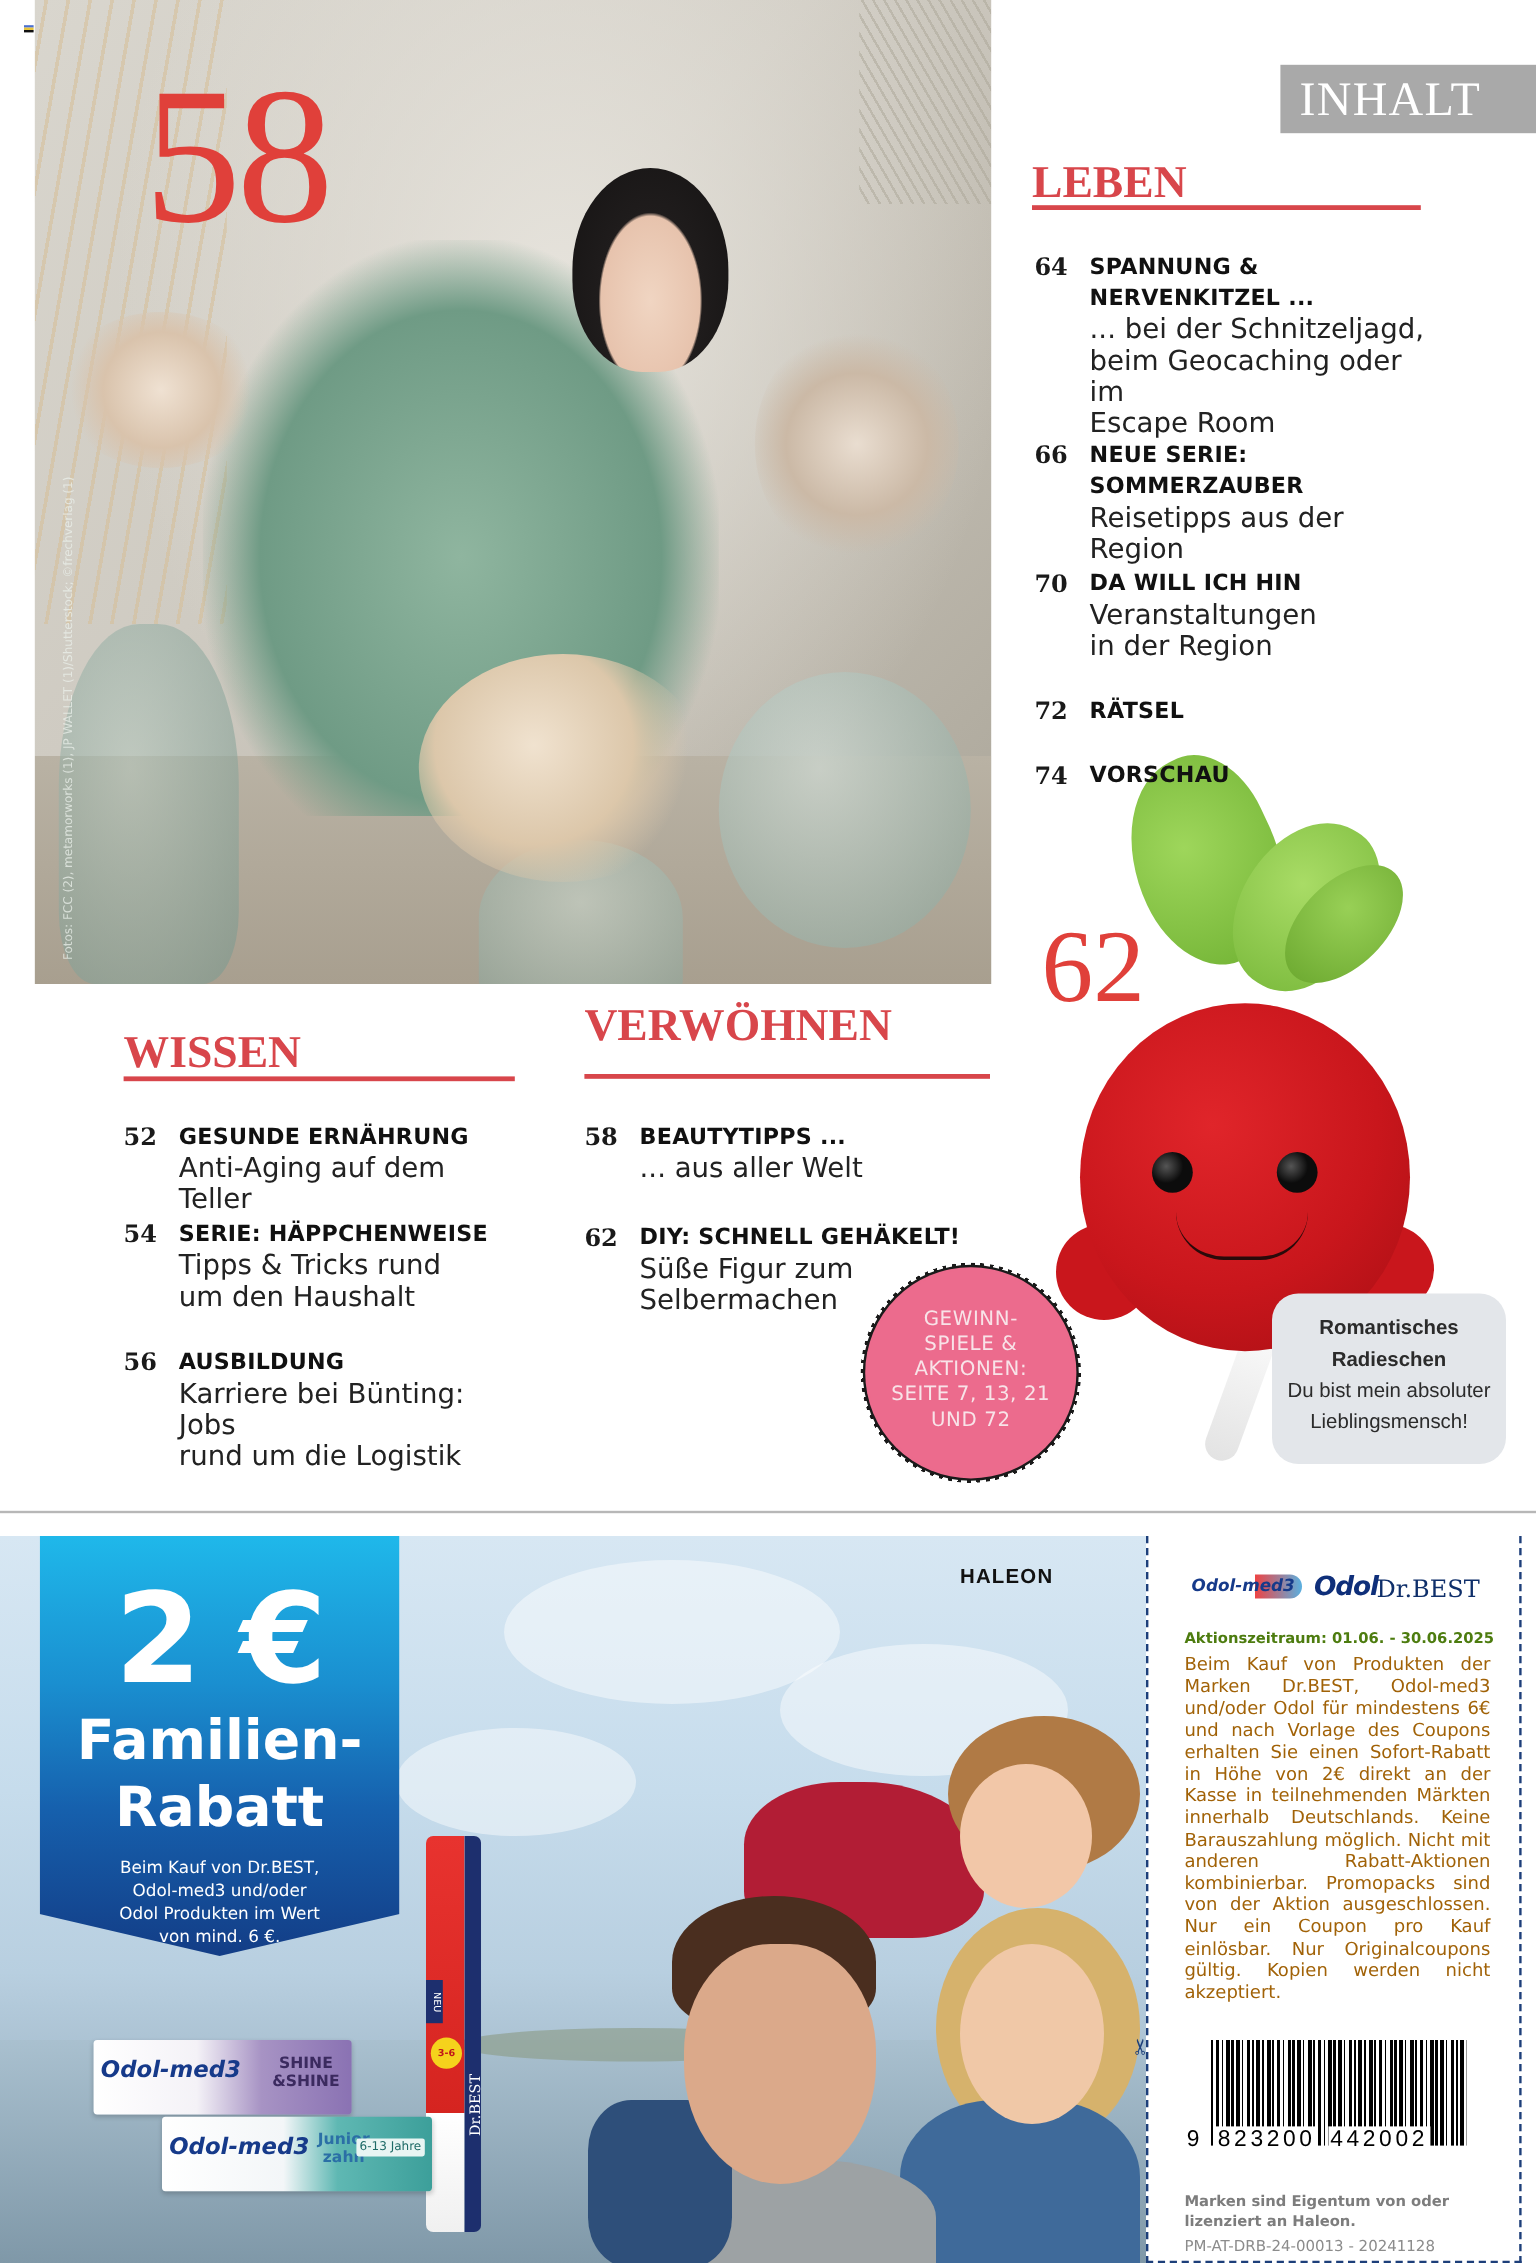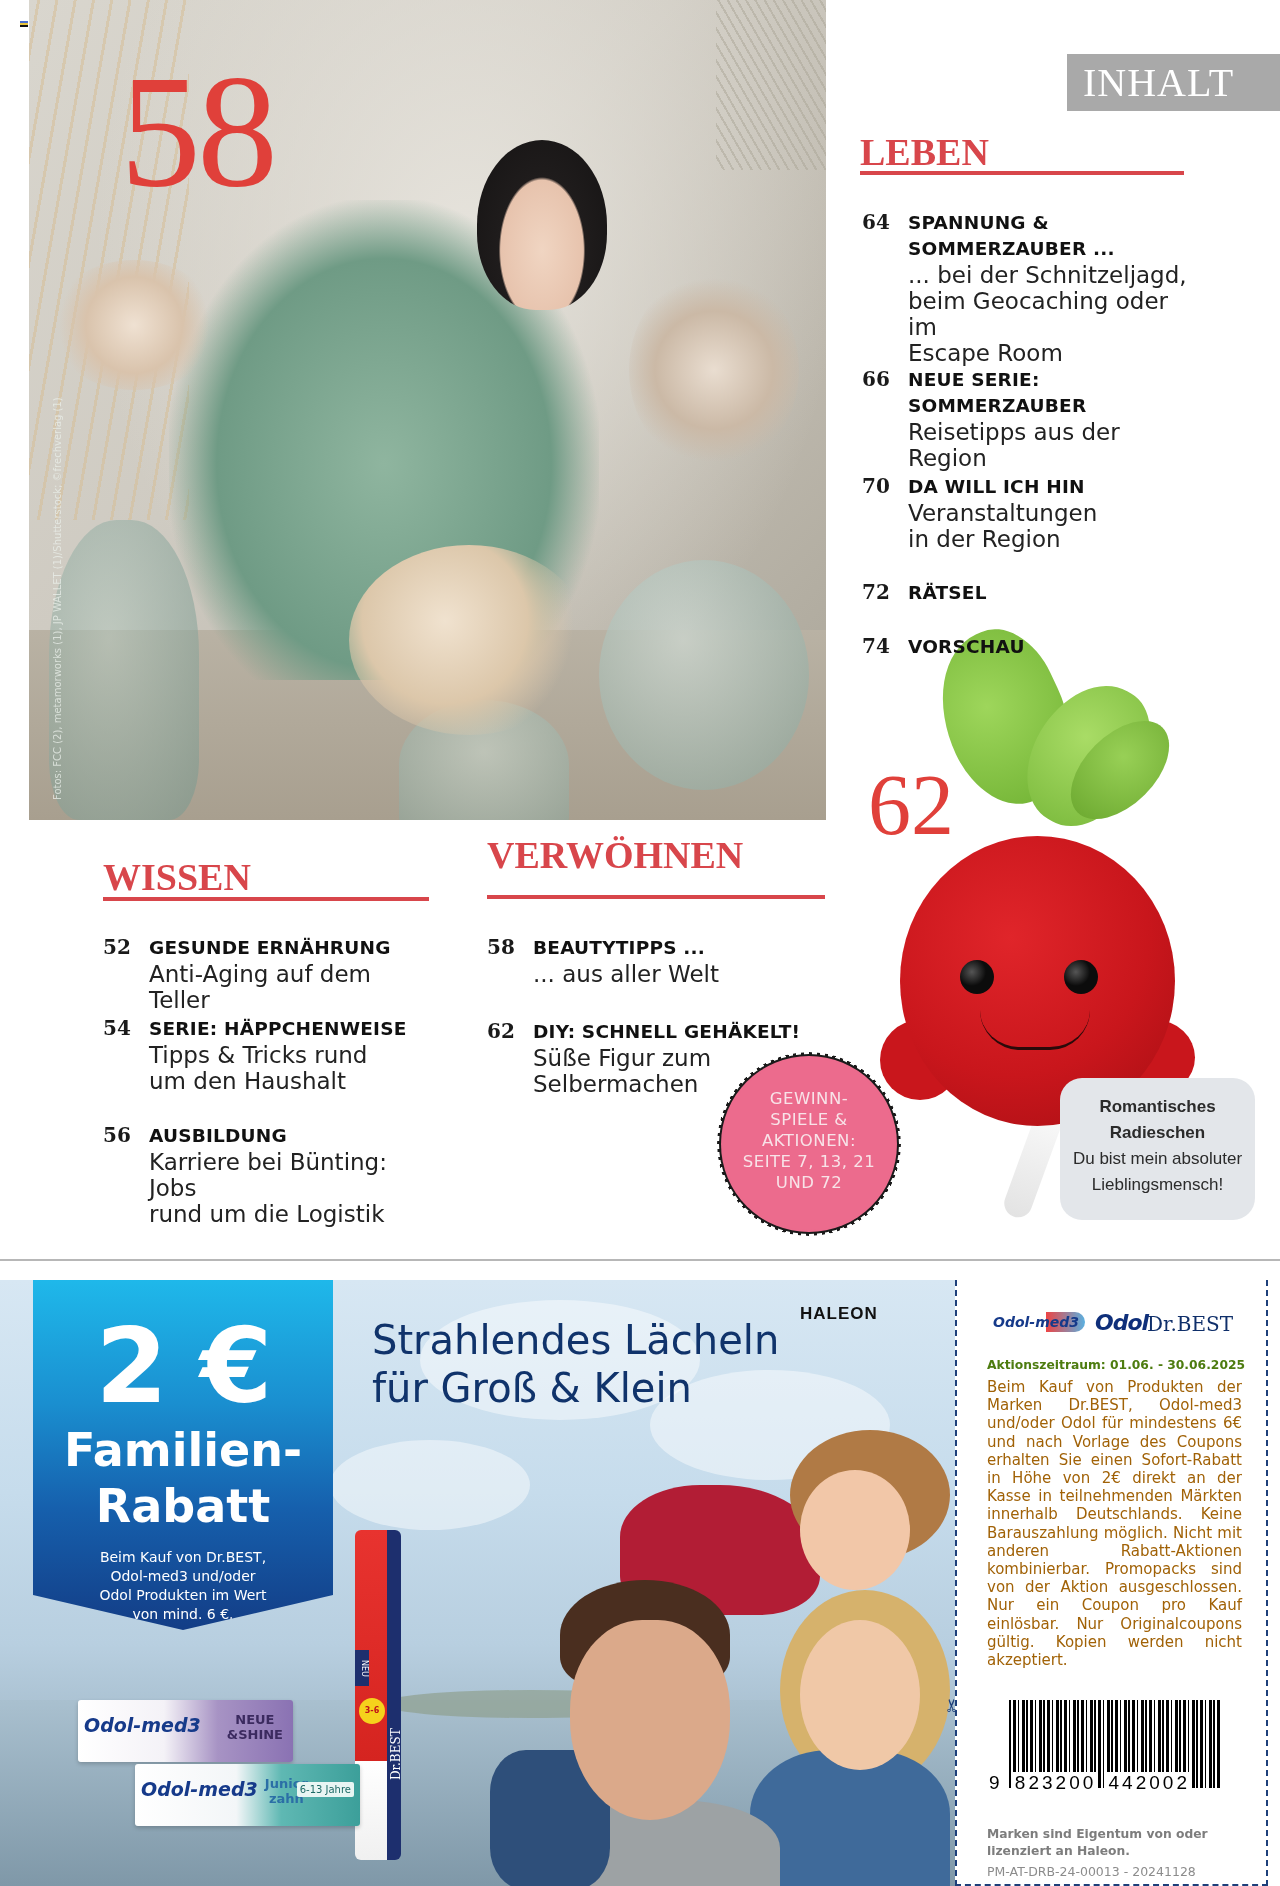--- a/index.html
+++ b/index.html
@@ -185,21 +185,21 @@
 
 <div class="inhalt serif">INHALT</div>
 
 <div class="sec-head serif" style="left:860px; top:133px;">LEBEN</div>
 <div class="sec-rule" style="left:860px; top:171px; width:324px;"></div>
 
 <div class="toc-item" style="left:862px; top:210px;">
   <div class="toc-num">64</div>
   <div class="toc-body">
     <div class="toc-title">SPANNUNG &amp;</div>
-    <div class="toc-title">SOMMERZAUBER ...</div>
+    <div class="toc-title">NERVENKITZEL ...</div>
     <div class="toc-sub">... bei der Schnitzeljagd,</div>
     <div class="toc-sub">beim Geocaching oder im</div>
     <div class="toc-sub">Escape Room</div>
   </div>
 </div>
 
 <div class="toc-item" style="left:862px; top:367px;">
   <div class="toc-num">66</div>
   <div class="toc-body">
     <div class="toc-title">NEUE SERIE:</div>
@@ -324,24 +324,20 @@
     <div class="fam">Familien-</div>
     <div class="fam">Rabatt</div>
     <div class="small">
       <div>Beim Kauf von Dr.BEST,</div>
       <div>Odol-med3 und/oder</div>
       <div>Odol Produkten im Wert</div>
       <div>von mind. 6 €.</div>
     </div>
   </div>
 
-  <div class="ad-head">
-    <div>Strahlendes Lächeln</div>
-    <div>für Groß &amp; Klein</div>
-  </div>
   <div class="haleon">HALEON</div>
 
   <div class="family">
     <div class="mom-hair"></div>
     <div class="girl-shirt"></div>
     <div class="hair-girl"></div>
     <div class="girl-face"></div>
     <div class="mom-shirt"></div>
     <div class="mom-face"></div>
     <div class="man-shirt"></div>
@@ -352,21 +348,21 @@
 
   <div class="brush">
     <div class="neu">NEU</div>
     <div class="age">3-6</div>
     <div class="dr">Dr.BEST</div>
   </div>
 
   <div class="paste paste1">
     <div class="brand">Odol-med3</div>
     <div class="pname">
-      <div>NEUE</div>
+      <div>SHINE</div>
       <div>&amp;SHINE</div>
     </div>
   </div>
   <div class="paste paste2">
     <div class="brand">Odol-med3</div>
     <div class="pname" style="right:52px;">
       <div>Junior</div>
       <div>zahn</div>
     </div>
     <div class="age">6-13 Jahre</div>

